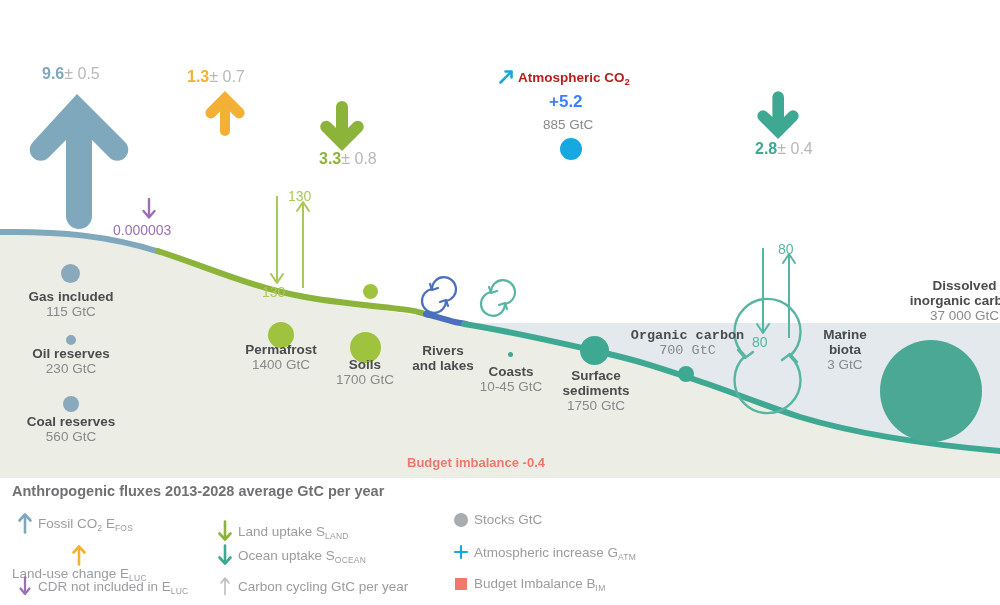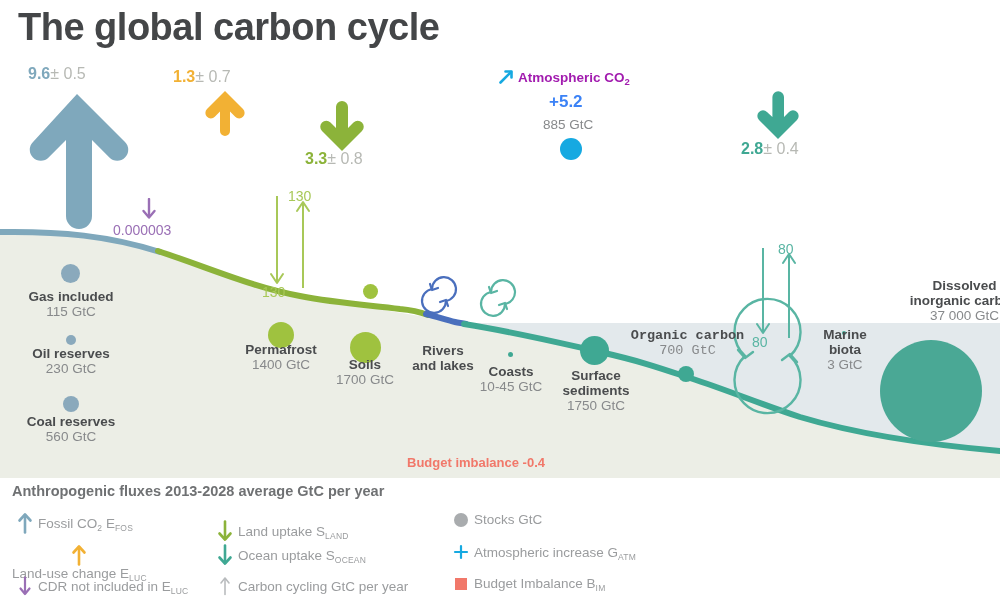--- a/index.html
+++ b/index.html
@@ -17,21 +17,21 @@
 
   
   #page-title{
     left:18px;top:6px;
     font-size:38px;font-weight:bold;color:#444648;
     letter-spacing:-0.5px;
     white-space:nowrap;
   }
 
   
-  .flux-val{white-space:nowrap;font-size:16px;font-weight:bold;}
+  .flux-val{white-space:nowrap;font-size:16px;font-weight:bold;margin-left:14px;}
   .flux-val .err{font-weight:normal;color:#b7b9b4;}
 
   
   .cyc-num{font-size:14px;font-weight:normal;white-space:nowrap;}
 
   
   .stock{position:absolute;text-align:center;white-space:nowrap;line-height:1.12;}
   .stock .nm{font-size:13.5px;font-weight:bold;color:#4a4c4e;}
   .stock .vl{font-size:13.5px;font-weight:normal;color:#87898b;}
   .dot{position:absolute;border-radius:50%;}
@@ -51,21 +51,21 @@
     font-size:14.5px;font-weight:bold;color:#6f7173;white-space:nowrap;
   }
   .lg-item{position:absolute;display:flex;align-items:center;white-space:nowrap;}
   .lg-ico{width:26px;display:flex;justify-content:center;align-items:center;flex:none;}
   .lg-txt{font-size:13.5px;color:#9a9c9e;}
   .lg-txt sub{font-size:8.5px;vertical-align:baseline;position:relative;top:3px;letter-spacing:.2px;}
   .sub2{font-size:9.5px;vertical-align:baseline;position:relative;top:3px;}
 
   
   #atm-label{
-    font-size:13.5px;font-weight:bold;color:#a21caf;white-space:nowrap;
+    font-size:13.5px;font-weight:bold;color:#b91c1c;white-space:nowrap;
   }
   #atm-inc{font-size:17px;font-weight:bold;color:#3b82f6;white-space:nowrap;}
   #atm-stock{font-size:13.5px;color:#87898b;white-space:nowrap;}
 </style>
 </head>
 <body>
 
 <div class="stage">
 
   <svg class="abs" width="1000" height="478" viewBox="0 0 1000 478" style="left:0;top:0;">
@@ -336,15 +336,14 @@
     </div>
 
     <div class="lg-item" style="left:448px;top:98px;">
       <span class="lg-ico">
         <span style="display:block;width:12px;height:12px;background:#f1786a;"></span>
       </span>
       <span class="lg-txt"><span>Budget Imbalance</span><span> B</span><sub>IM</sub></span>
     </div>
   </div>
 
-  <div class="abs" id="page-title">The global carbon cycle</div>
 
 </div>
 
 </body></html>

